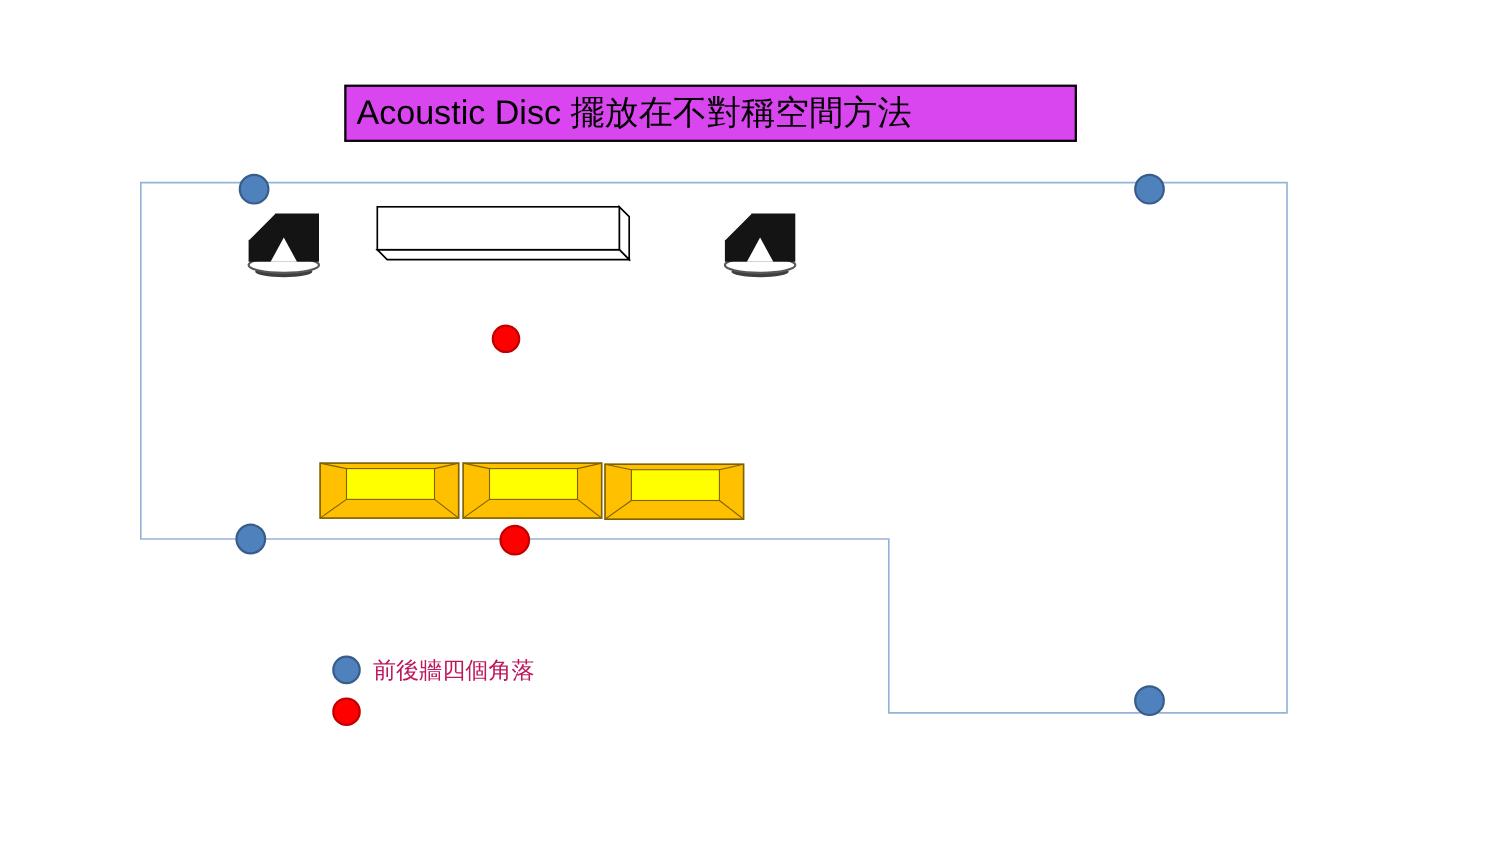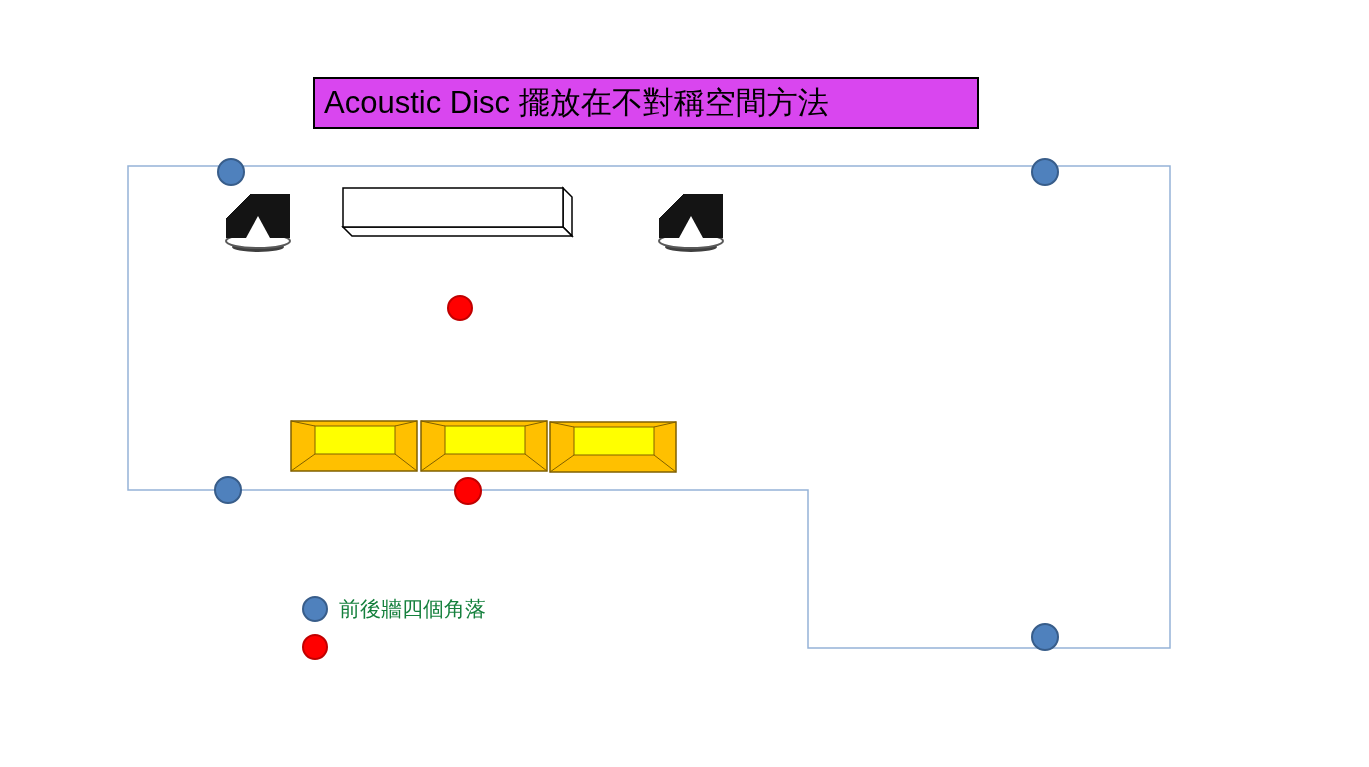--- a/index.html
+++ b/index.html
@@ -31,21 +31,21 @@
   .red-disc  { fill: var(--red-disc);  stroke: var(--red-disc-border);  stroke-width: 2; }
 
   .legend { position: absolute; left: 302px; top: 595px; z-index: 2; }
   .legend-row { display: flex; align-items: center; margin-bottom: 11px; }
   .legend-marker {
     width: 26px; height: 26px; border-radius: 50%;
     margin-right: 11px; flex: 0 0 auto; box-sizing: border-box;
   }
   .legend-marker.blue { background: var(--blue-disc); border: 2px solid var(--blue-disc-border); }
   .legend-marker.red  { background: var(--red-disc);  border: 2px solid var(--red-disc-border); }
-  .legend-label { font-size: 21px; color: #15803d; white-space: nowrap; }
+  .legend-label { font-size: 21px; color: #be185d; white-space: nowrap; }
 </style>
 </head>
 <body>
 
 <div class="canvas">
 
   <div class="title-box">
     <span>Acoustic Disc 擺放在不對稱空間方法</span>
   </div>
 

